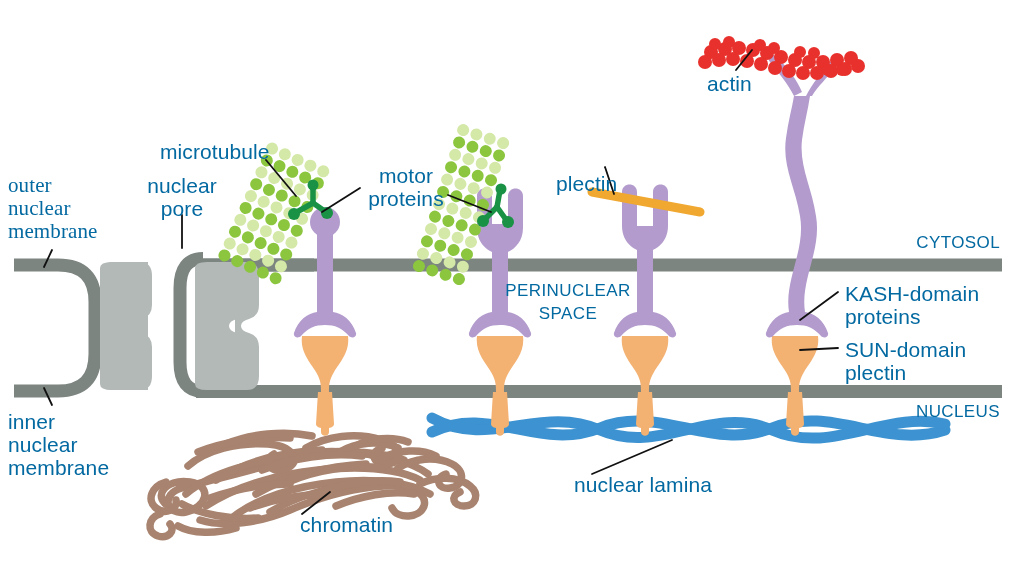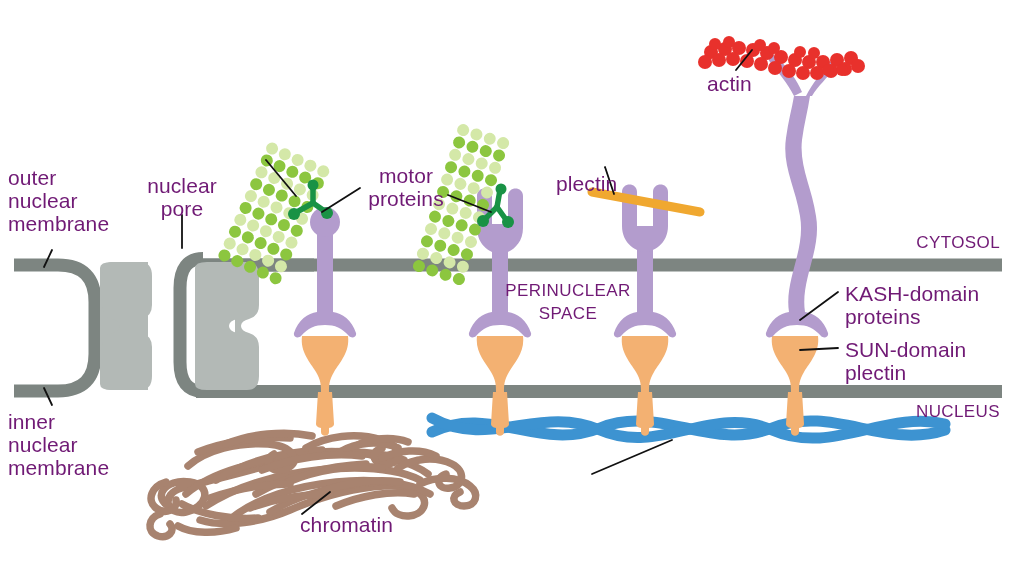--- a/index.html
+++ b/index.html
@@ -4,21 +4,21 @@
 <style>
   html,body{margin:0;padding:0;background:#ffffff;}
   body{
     width:1009px;height:567px;position:relative;overflow:hidden;
     font-family:"Liberation Sans","DejaVu Sans",sans-serif;
     color:#111111;
   }
   #stage{position:absolute;left:0;top:0;width:1009px;height:567px;}
   svg#fig{position:absolute;left:0;top:0;width:1009px;height:567px;display:block;}
   .lbl{
-    position:absolute;font-size:21px;line-height:23px;color:#701a75;
+    position:absolute;font-size:21px;line-height:23px;color:#0369a1;
     white-space:pre;letter-spacing:0.1px;
   }
   .lbl.c{text-align:center;}
   .lbl.r{text-align:right;}
   .caps{font-size:17px;letter-spacing:0.4px;}
 </style>
 </head>
 <body>
 
 <div id="stage">
@@ -349,31 +349,32 @@
     <line x1="448" y1="195" x2="491" y2="212"></line>
     <line x1="605" y1="167" x2="614" y2="194"></line>
     <line x1="736" y1="70" x2="752" y2="50"></line>
     <line x1="838" y1="292" x2="800" y2="320"></line>
     <line x1="838" y1="348" x2="800" y2="350"></line>
     <line x1="592" y1="474" x2="672" y2="440"></line>
     <line x1="302" y1="514" x2="330" y2="492"></line>
   </g>
 </svg>
 
-<div class="lbl" style="left:8px;top:166px;">outer
+<div class="lbl" style="left:8px;top:174px;font-family:Liberation Serif, serif;">outer
 nuclear
 membrane</div>
 
 <div class="lbl c" style="left:134px;top:174px;width:96px;">nuclear
 pore</div>
 
 <div class="lbl" style="left:8px;top:410px;">inner
 nuclear
 membrane</div>
 
+<div class="lbl" style="left:160px;top:140px;">microtubule</div>
 
 <div class="lbl c" style="left:358px;top:164px;width:96px;">motor
 proteins</div>
 
 <div class="lbl" style="left:556px;top:140px;margin-top:32px;">plectin</div>
 
 <div class="lbl" style="left:707px;top:72px;">actin</div>
 
 <div class="lbl caps r" style="left:802px;top:231px;width:198px;">CYTOSOL</div>
 
@@ -381,16 +382,17 @@
 
 <div class="lbl caps c" style="left:482px;top:279px;width:172px;">PERINUCLEAR
 SPACE</div>
 
 <div class="lbl" style="left:845px;top:282px;">KASH-domain
 proteins</div>
 
 <div class="lbl" style="left:845px;top:338px;">SUN-domain
 plectin</div>
 
+<div class="lbl" style="left:574px;top:473px;">nuclear lamina</div>
 
 <div class="lbl" style="left:300px;top:513px;">chromatin</div>
 
 </div>
 
 </body></html>

